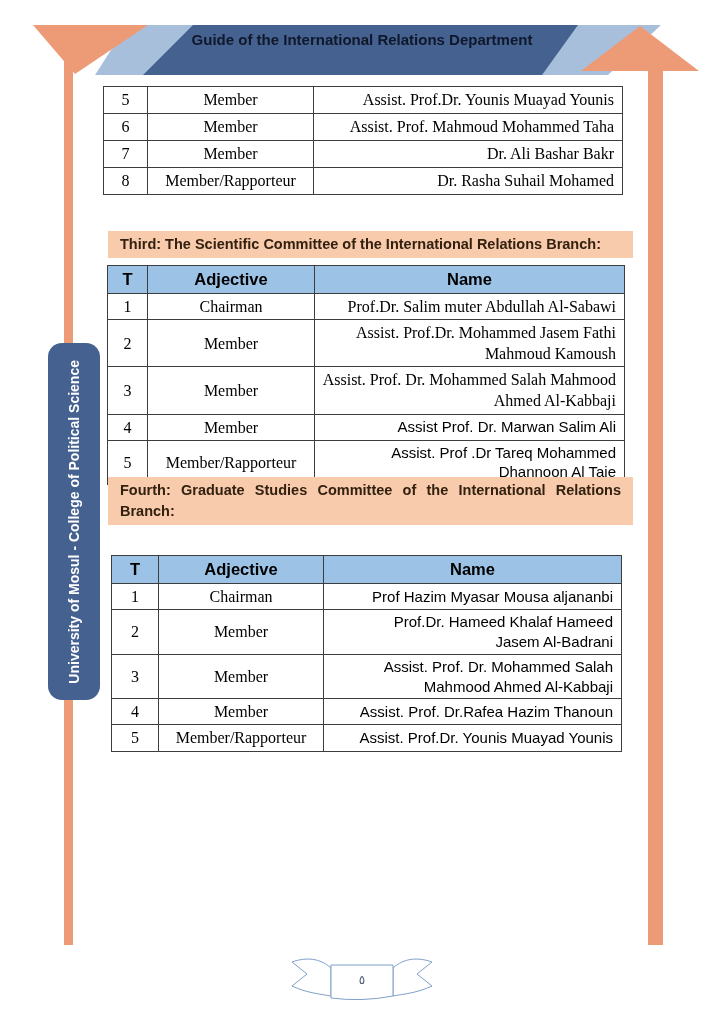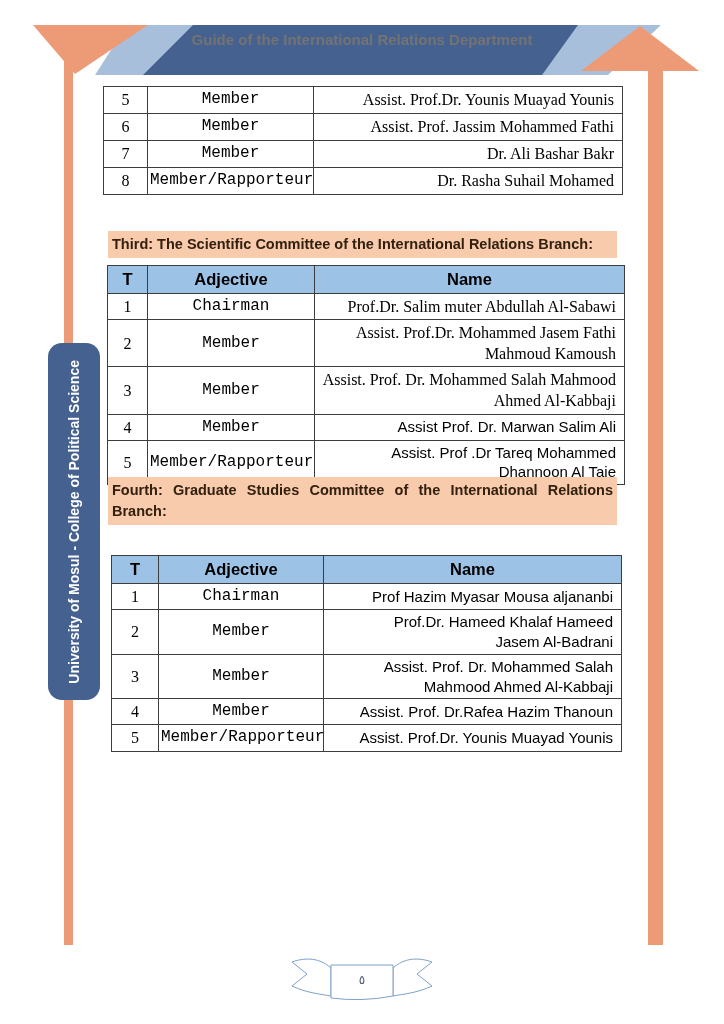--- a/index.html
+++ b/index.html
@@ -25,53 +25,53 @@
   }
   .tri-right {
     left:581px; top:26px; width:118px; height:45px; background:#ED9B77;
     clip-path:polygon(59px 0, 118px 45px, 0 45px);
   }
   .bar-left  { left:64px;  top:38px; width:9px;  height:907px; background:#ED9B77; }
   .bar-right { left:648px; top:64px; width:15px; height:881px; background:#ED9B77; }
 
   .banner-text {
     left:162px; top:29px; width:400px; text-align:center;
-    color:#737373; font-weight:bold; font-size:15px; line-height:21px;
+    color:#0f172a; font-weight:bold; font-size:15px; line-height:21px;
     white-space:nowrap;
   }
 
   
   .side-pill {
     left:48px; top:343px; width:52px; height:357px;
     background:#45618F; border-radius:14px;
     display:flex; align-items:center; justify-content:center;
   }
   .side-pill .vtext {
     writing-mode:vertical-rl; transform:rotate(180deg);
     color:#ffffff; font-weight:bold; font-size:14px; white-space:nowrap;
   }
 
   
   .section-heading {
     background:#F7CBAC; color:#33200f; font-weight:bold;
-    font-size:14.5px; line-height:1.45; padding:3px 4px;
+    font-size:14.5px; line-height:1.45; padding:3px 12px;
   }
   .heading-third  { left:108px; top:231px; width:501px; white-space:nowrap; overflow:hidden; }
   .heading-fourth { left:108px; top:477px; width:501px; text-align:justify; }
 
   
   table { border-collapse:collapse; table-layout:fixed; }
   td, th { border:1px solid #3d3d3d; overflow:hidden; }
   th {
     background:#9CC2E5; font-family:"Liberation Sans",sans-serif;
     font-weight:bold; font-size:16.5px; height:25px; padding:1px 2px;
   }
   td { padding:2px 2px; line-height:1.32; vertical-align:middle; }
   .num  { text-align:center; font-family:"Liberation Serif",serif; font-size:16px; }
-  .adj  { text-align:center; font-family:Liberation Mono, monospace; font-size:16px; }
+  .adj  { text-align:center; font-family:Liberation Serif, serif; font-size:16px; }
   .name { text-align:right; padding:2px 8px 2px 6px;
           font-family:"Liberation Serif",serif; font-size:16px; }
   .sans { font-family:"Liberation Sans",sans-serif; font-size:15px;padding-left:28px; }
   .tbl-top    { left:103px; top:86px;  width:519px; }
   .tbl-top td { height:22px; }
   .tbl-third  { left:107px; top:265px; width:517px; }
   .tbl-fourth { left:111px; top:555px; width:510px; }
 
   
   .ribbon { left:287px; top:952px; }
@@ -104,21 +104,21 @@
       </colgroup>
     <tbody>
       <tr>
         <td class="num">5</td>
         <td class="adj">Member</td>
         <td class="name">Assist. Prof.Dr. Younis Muayad Younis</td>
       </tr>
       <tr>
         <td class="num">6</td>
         <td class="adj">Member</td>
-        <td class="name">Assist. Prof. Jassim Mohammed Fathi</td>
+        <td class="name">Assist. Prof. Mahmoud Mohammed Taha</td>
       </tr>
       <tr>
         <td class="num">7</td>
         <td class="adj">Member</td>
         <td class="name">Dr. Ali Bashar Bakr</td>
       </tr>
       <tr>
         <td class="num">8</td>
         <td class="adj">Member/Rapporteur</td>
         <td class="name">Dr. Rasha Suhail Mohamed</td>

